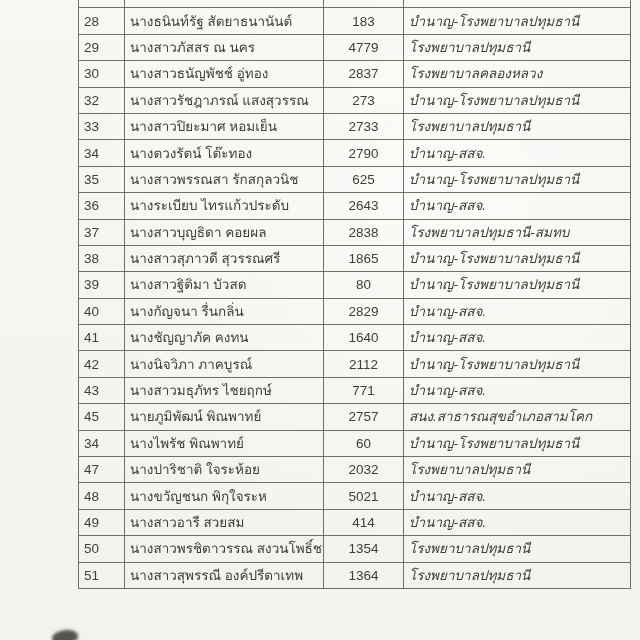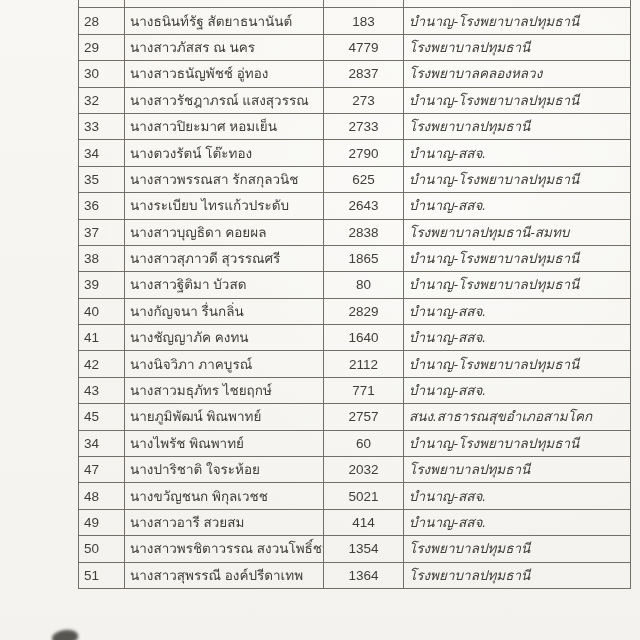--- a/index.html
+++ b/index.html
@@ -179,21 +179,21 @@
           <td class="c-org">บำนาญ-โรงพยาบาลปทุมธานี</td>
         </tr>
         <tr>
           <td class="c-no">47</td>
           <td class="c-name">นางปาริชาติ  ใจระห้อย</td>
           <td class="c-id">2032</td>
           <td class="c-org">โรงพยาบาลปทุมธานี</td>
         </tr>
         <tr>
           <td class="c-no">48</td>
-          <td class="c-name">นางขวัญชนก  พิกุลเวชช</td>
+          <td class="c-name">นางขวัญชนก  พิกุใจระห</td>
           <td class="c-id">5021</td>
           <td class="c-org">บำนาญ-สสจ.</td>
         </tr>
         <tr>
           <td class="c-no">49</td>
           <td class="c-name">นางสาวอารี  สวยสม</td>
           <td class="c-id">414</td>
           <td class="c-org">บำนาญ-สสจ.</td>
         </tr>
         <tr>

